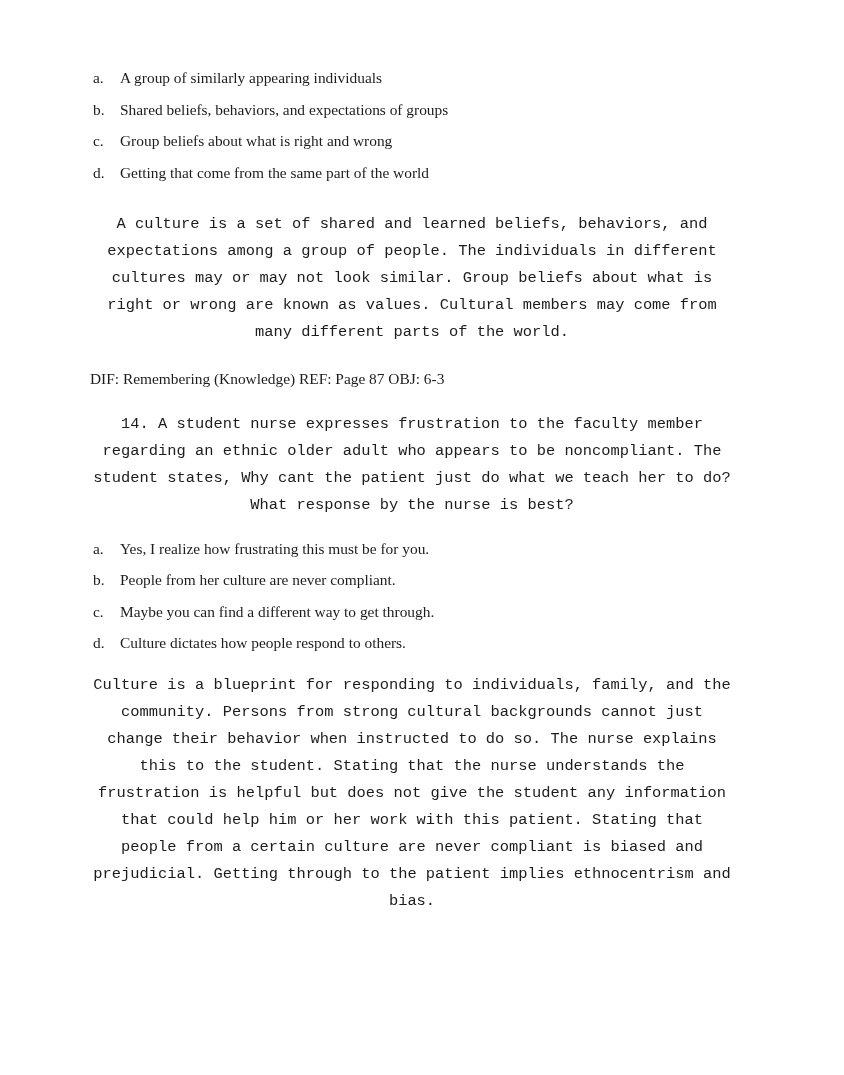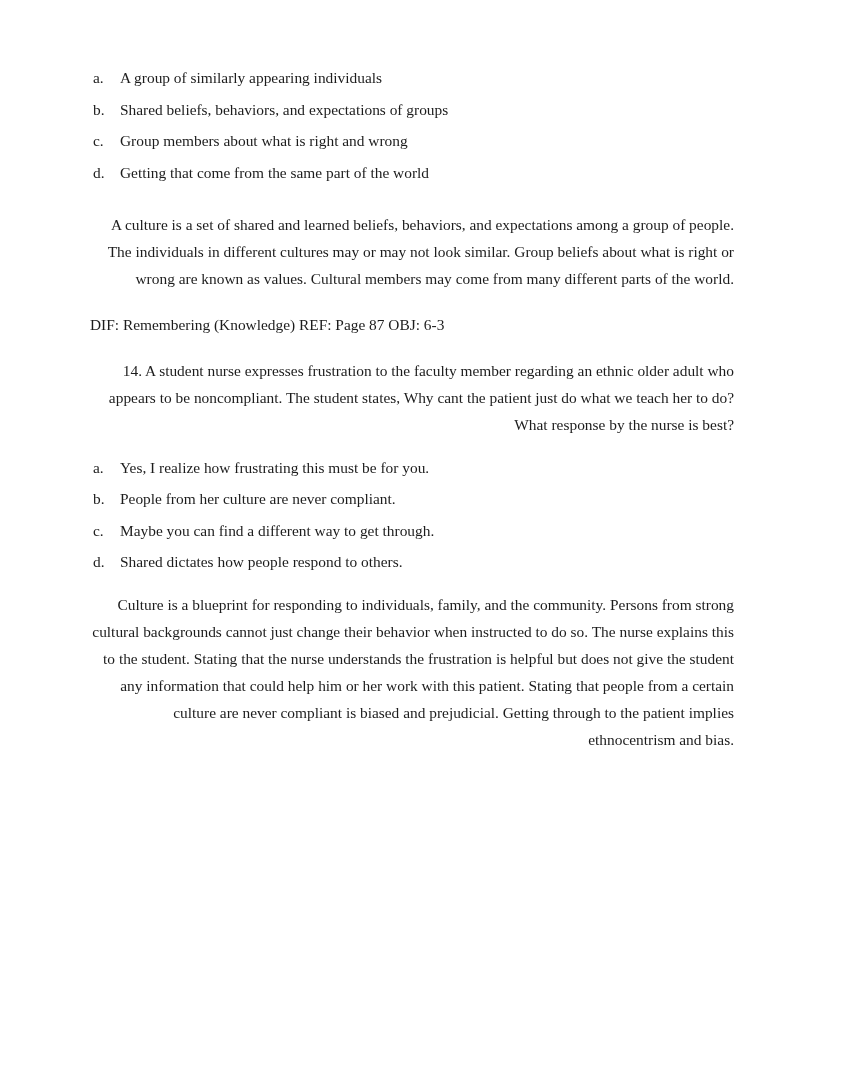--- a/index.html
+++ b/index.html
@@ -35,21 +35,22 @@
     flex: 0 0 27px;
   }
   .option-text {
     flex: 1;
   }
   .ans {
     margin-bottom: 21px;
   }
   .para {
     margin-bottom: 19px;
-    text-align: right;
+    text-align: center;
+    font-family: Liberation Mono, monospace;
   }
   .meta-line {
     margin-bottom: 19px;
   }
   .stem {
     margin-bottom: 16px;
   }
   .options-2 {
     margin-bottom: 16px;
   }
@@ -64,21 +65,21 @@
       <div class="option">
         <span class="option-letter">a.</span>
         <span class="option-text">A group of similarly appearing individuals</span>
       </div>
       <div class="option">
         <span class="option-letter">b.</span>
         <span class="option-text">Shared beliefs, behaviors, and expectations of groups</span>
       </div>
       <div class="option">
         <span class="option-letter">c.</span>
-        <span class="option-text">Group members about what is right and wrong</span>
+        <span class="option-text">Group beliefs about what is right and wrong</span>
       </div>
       <div class="option">
         <span class="option-letter">d.</span>
         <span class="option-text">Getting that come from the same part of the world</span>
       </div>
     </div>
 
 
     <div class="para">A culture is a set of shared and learned beliefs, behaviors, and expectations among a group of people. The individuals in different cultures may or may not look similar. Group beliefs about what is right or wrong are known as values. Cultural members may come from many different parts of the world.</div>
 
@@ -94,21 +95,21 @@
       <div class="option">
         <span class="option-letter">b.</span>
         <span class="option-text">People from her culture are never compliant.</span>
       </div>
       <div class="option">
         <span class="option-letter">c.</span>
         <span class="option-text">Maybe you can find a different way to get through.</span>
       </div>
       <div class="option">
         <span class="option-letter">d.</span>
-        <span class="option-text">Shared dictates how people respond to others.</span>
+        <span class="option-text">Culture dictates how people respond to others.</span>
       </div>
     </div>
 
 
     <div class="para">Culture is a blueprint for responding to individuals, family, and the community. Persons from strong cultural backgrounds cannot just change their behavior when instructed to do so. The nurse explains this to the student. Stating that the nurse understands the frustration is helpful but does not give the student any information that could help him or her work with this patient. Stating that people from a certain culture are never compliant is biased and prejudicial. Getting through to the patient implies ethnocentrism and bias.</div>
 
   </div>
 </div>
 
 </body></html>

